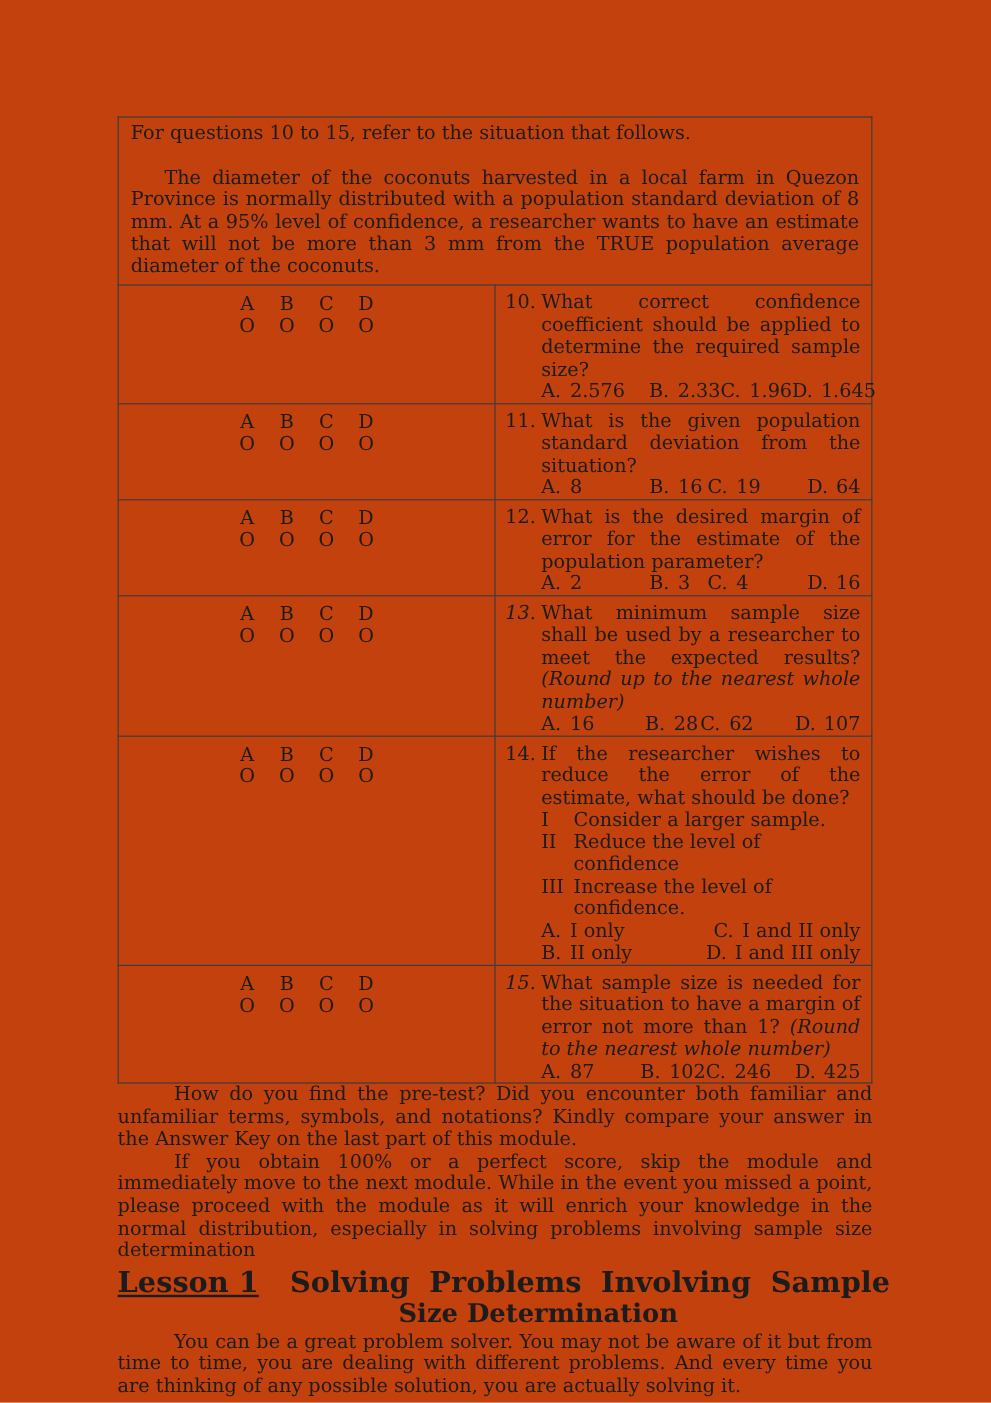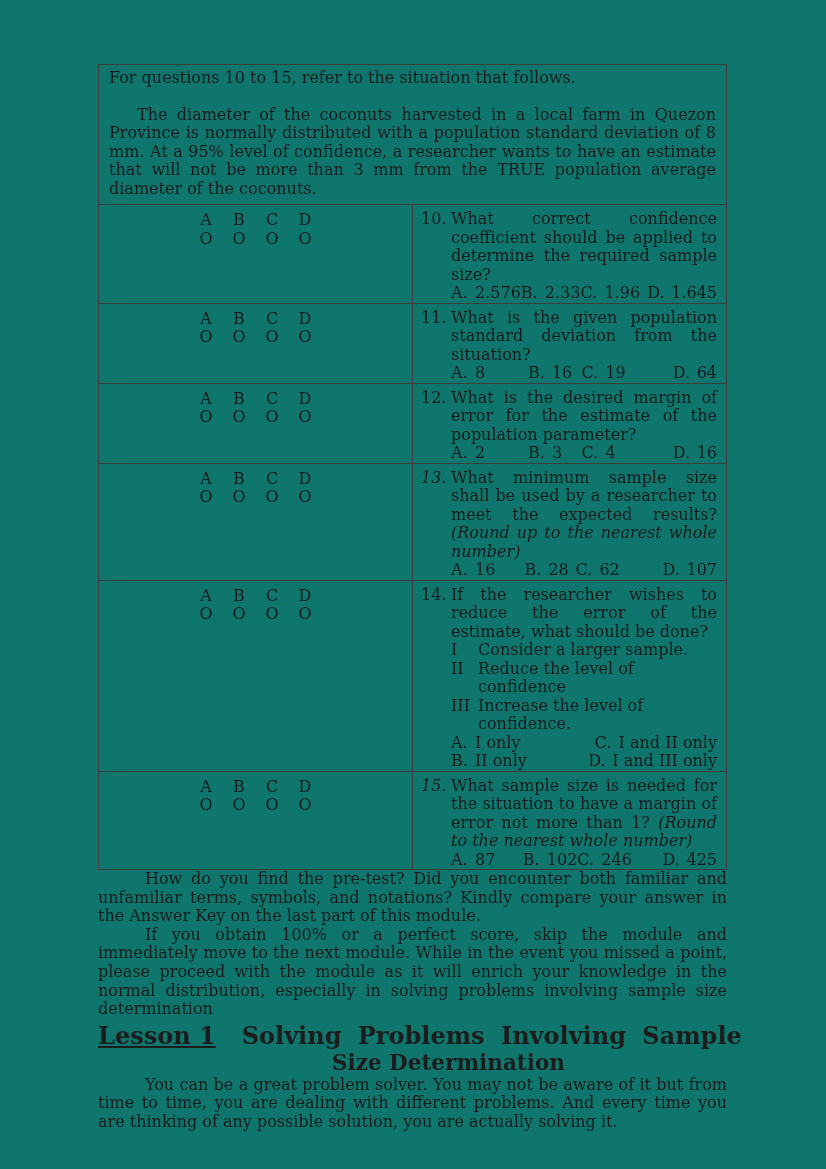--- a/index.html
+++ b/index.html
@@ -1,23 +1,23 @@
 <!DOCTYPE html>
 <html><head>
 <meta charset="utf-8">
 <style>
   html,body{margin:0;padding:0;background:#ffffff;}
   .page{
     position:relative;
     width:826px;height:1169px;
-    background:#0f766e;
+    background:#c2410c;
     font-family:"DejaVu Serif", serif;
     color:#1c1c1c;
     box-sizing:border-box;
-    padding:64px 99px 0 98px;
+    padding:97px 99px 0 98px;
     overflow:hidden;
   }
   
   table.pretest{
     border-collapse:collapse;
     width:629px;
     table-layout:fixed;
     font-size:16px;
     line-height:18.5px;
   }
@@ -37,21 +37,21 @@
   .bubble-circle{display:block;}
 
   td.q-cell{padding:5px 9px 0 8px;}
   .q-text{margin:0;text-align:justify;padding-left:30px;text-indent:-30px;}
   .q-num{display:inline-block;width:30px;text-indent:0;}
   .it{font-style:italic;}
 
   .opts{display:flex;padding-left:30px;}
   .opt{white-space:nowrap;}
   .o1{width:118px;}
-  .o2{width:82px;}
+  .o2{width:82px;margin-left:20px;}
   .o3{width:140px;}
   .o4{flex:1;}
   .opt-label{display:inline-block;min-width:24px;}
 
   .statements{padding-left:30px;}
   .stmt{display:flex;}
   .stmt-num{width:27px;flex:none;}
 
   .opts-grid{padding-left:30px;}
   .opt-row{display:flex;}

